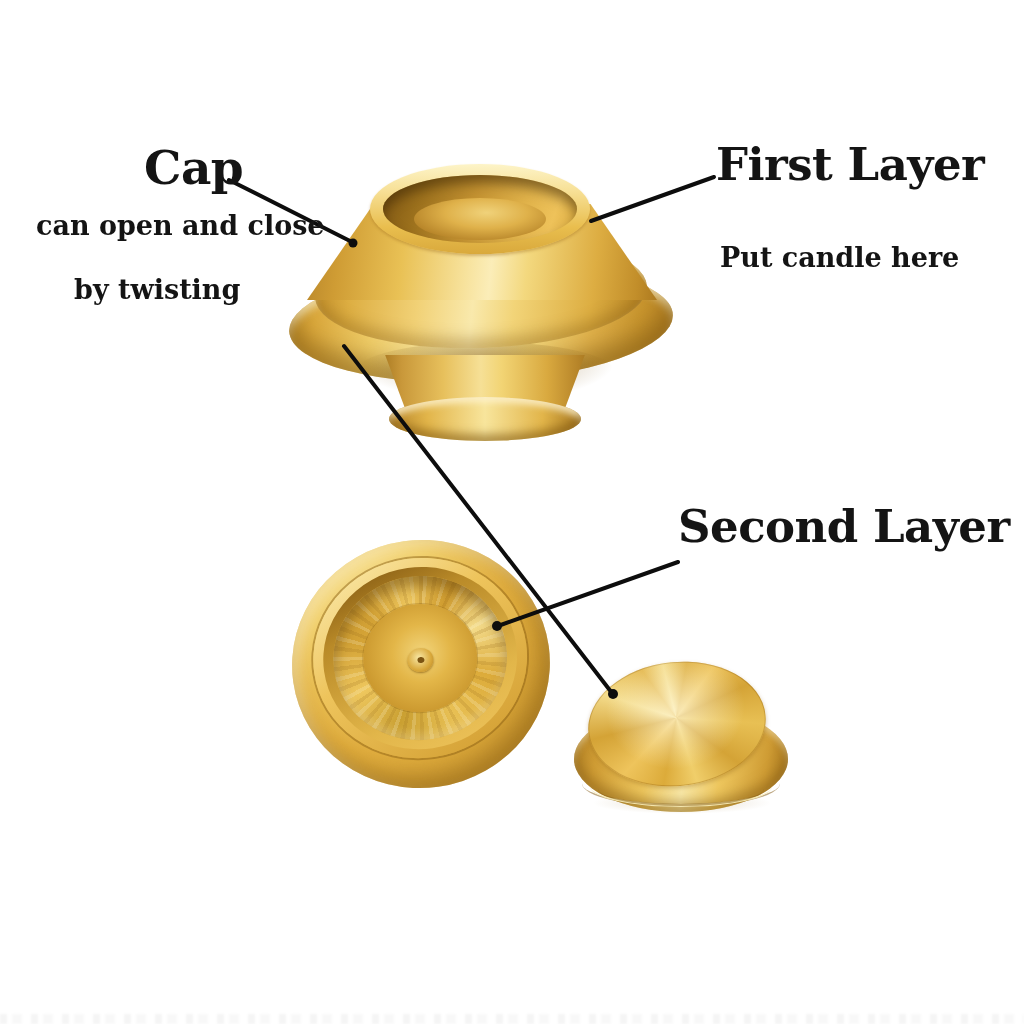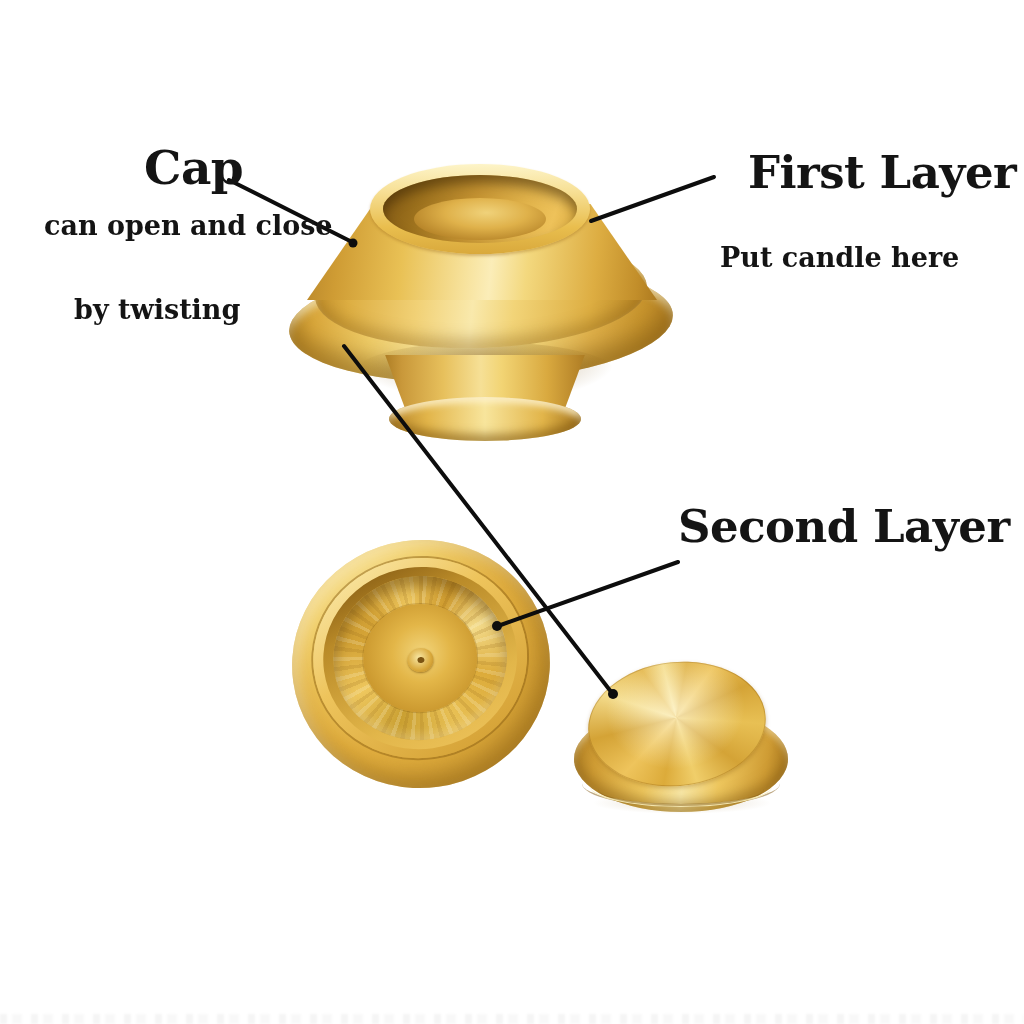--- a/index.html
+++ b/index.html
@@ -7,23 +7,23 @@
     position:relative;width:1024px;height:1024px;overflow:hidden;
     background:var(--background,#ffffff);
     font-family:"DejaVu Serif","Liberation Serif",serif;
     color:var(--text,#141414);
   }
   
   .lbl{position:absolute;white-space:nowrap;font-weight:700;line-height:1;}
   .lbl-title{font-size:45px;letter-spacing:-0.5px;}
   .lbl-sub{font-size:27px;}
   #cap-title{left:144px;top:144px;font-size:47px;}
-  #cap-sub1{left:44px;top:212px;}
-  #cap-sub2{left:74px;top:276px;margin-top:20px;}
-  #first-title{left:716px;top:150px;margin-left:32px;}
+  #cap-sub1{left:36px;top:212px;}
+  #cap-sub2{left:74px;top:276px;}
+  #first-title{left:716px;top:142px;}
   #first-sub{left:720px;top:220px;margin-top:24px;}
   #second-title{left:678px;top:504px;}
   #ashes-lbl{left:84px;top:599px;}
 
   
   .leaders{position:absolute;left:0;top:0;width:1024px;height:1024px;pointer-events:none;}
   .leaders line{stroke:var(--leader-line,#0d0d0d);stroke-width:4;stroke-linecap:round;}
   .leaders circle{fill:var(--leader-line,#0d0d0d);}
 
   

